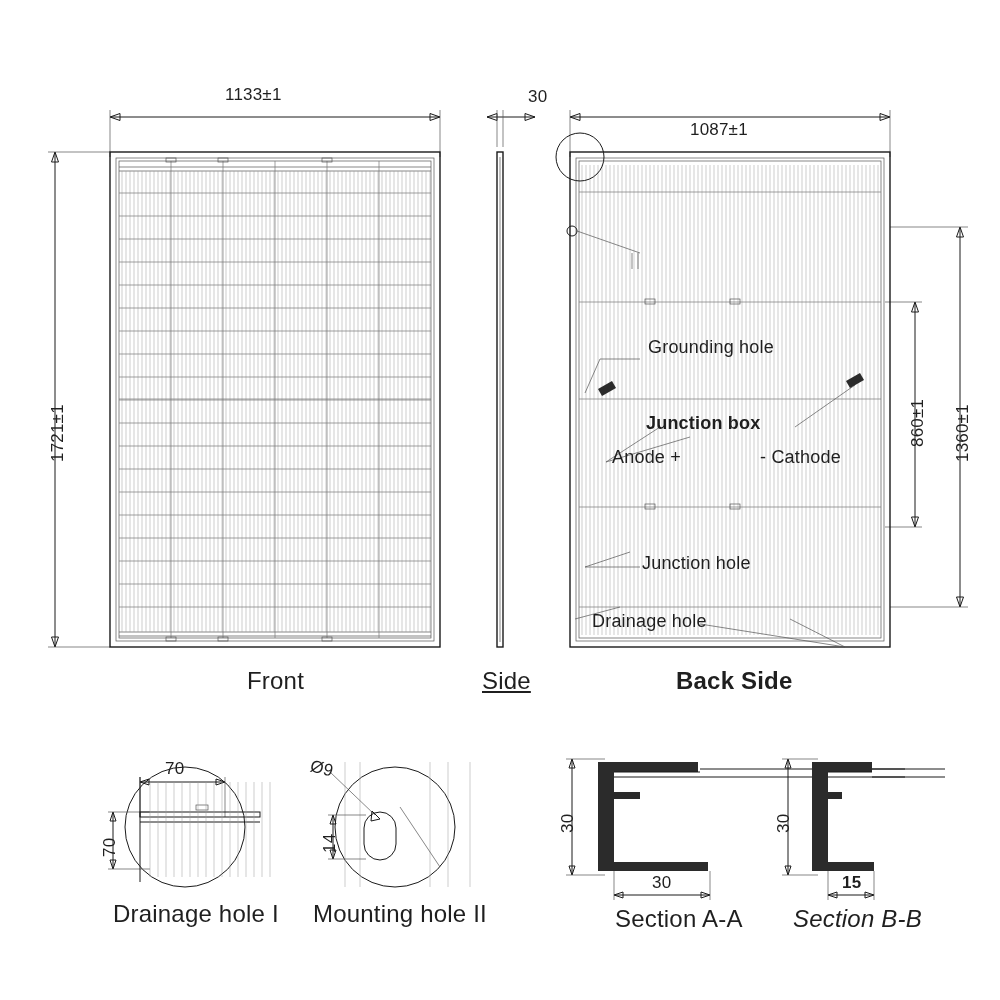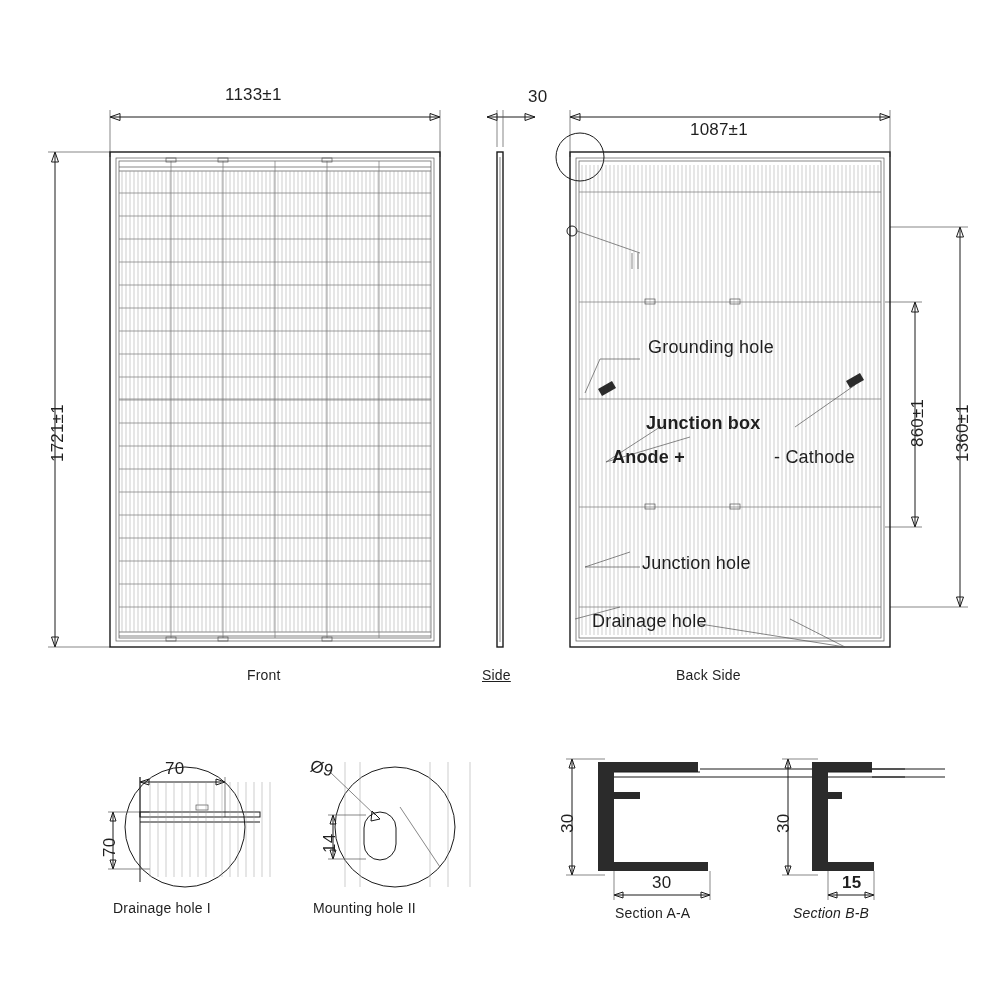--- a/index.html
+++ b/index.html
@@ -13,21 +13,21 @@
   }
   .stage{position:absolute;left:0;top:7px;width:872px;height:1000px;}
   .lbl{
     position:absolute;
     font-size:18px;
     color:#1f1f1f;
     white-space:nowrap;
     letter-spacing:0.2px;
   }
   .lbl.dim{font-size:17px;}
-  .lbl.view{font-size:14px;}
+  .lbl.view{font-size:24px;}
   .rot90{
     transform:rotate(-90deg);
     transform-origin:left top;
   }
   svg{position:absolute;left:0;top:0;}
   .ln{stroke:#1a1a1a;stroke-width:1;fill:none;}
   .ln-thin{stroke:#555;stroke-width:0.7;fill:none;}
   .ln-cell{stroke:#777;stroke-width:0.7;fill:none;}
   .ln-cell2{stroke:#999;stroke-width:0.5;fill:none;}
   .frame{stroke:#1a1a1a;stroke-width:1.4;fill:none;}
@@ -448,28 +448,28 @@
 
   <div class="lbl dim" style="left:225px;top:78px;">1133±1</div>
   <div class="lbl dim rot90" style="left:48px;top:455px;">1721±1</div>
   <div class="lbl dim" style="left:528px;top:80px;">30</div>
   <div class="lbl dim" style="left:690px;top:78px;margin-top:35px;">1087±1</div>
   <div class="lbl dim rot90" style="left:908px;top:440px;">860±1</div>
   <div class="lbl dim rot90" style="left:953px;top:455px;">1360±1</div>
 
   <div class="lbl" style="left:648px;top:330px;">Grounding hole</div>
   <div class="lbl" style="left:646px;top:406px;font-weight:bold;">Junction box</div>
-  <div class="lbl" style="left:612px;top:440px;font-weight:bold;">Anode +</div>
-  <div class="lbl" style="left:760px;top:440px;margin-left:14px;">- Cathode</div>
+  <div class="lbl" style="left:612px;top:440px;">Anode +</div>
+  <div class="lbl" style="left:760px;top:440px;">- Cathode</div>
   <div class="lbl" style="left:642px;top:546px;">Junction hole</div>
   <div class="lbl" style="left:592px;top:604px;">Drainage hole</div>
 
   <div class="lbl view" style="left:247px;top:660px;">Front</div>
   <div class="lbl view" style="left:482px;top:660px;text-decoration:underline;">Side</div>
-  <div class="lbl view" style="left:676px;top:660px;">Back Side</div>
+  <div class="lbl view" style="left:676px;top:660px;font-weight:bold;">Back Side</div>
 
   <div class="lbl dim" style="left:165px;top:752px;">70</div>
   <div class="lbl dim rot90" style="left:100px;top:850px;">70</div>
   <div class="lbl dim" style="left:310px;top:752px;transform:rotate(14deg);">Ø9</div>
   <div class="lbl dim rot90" style="left:320px;top:846px;">14</div>
 
   <div class="lbl view" style="left:113px;top:893px;">Drainage hole I</div>
   <div class="lbl view" style="left:313px;top:893px;">Mounting hole II</div>
 
   <div class="lbl dim rot90" style="left:558px;top:826px;">30</div>

